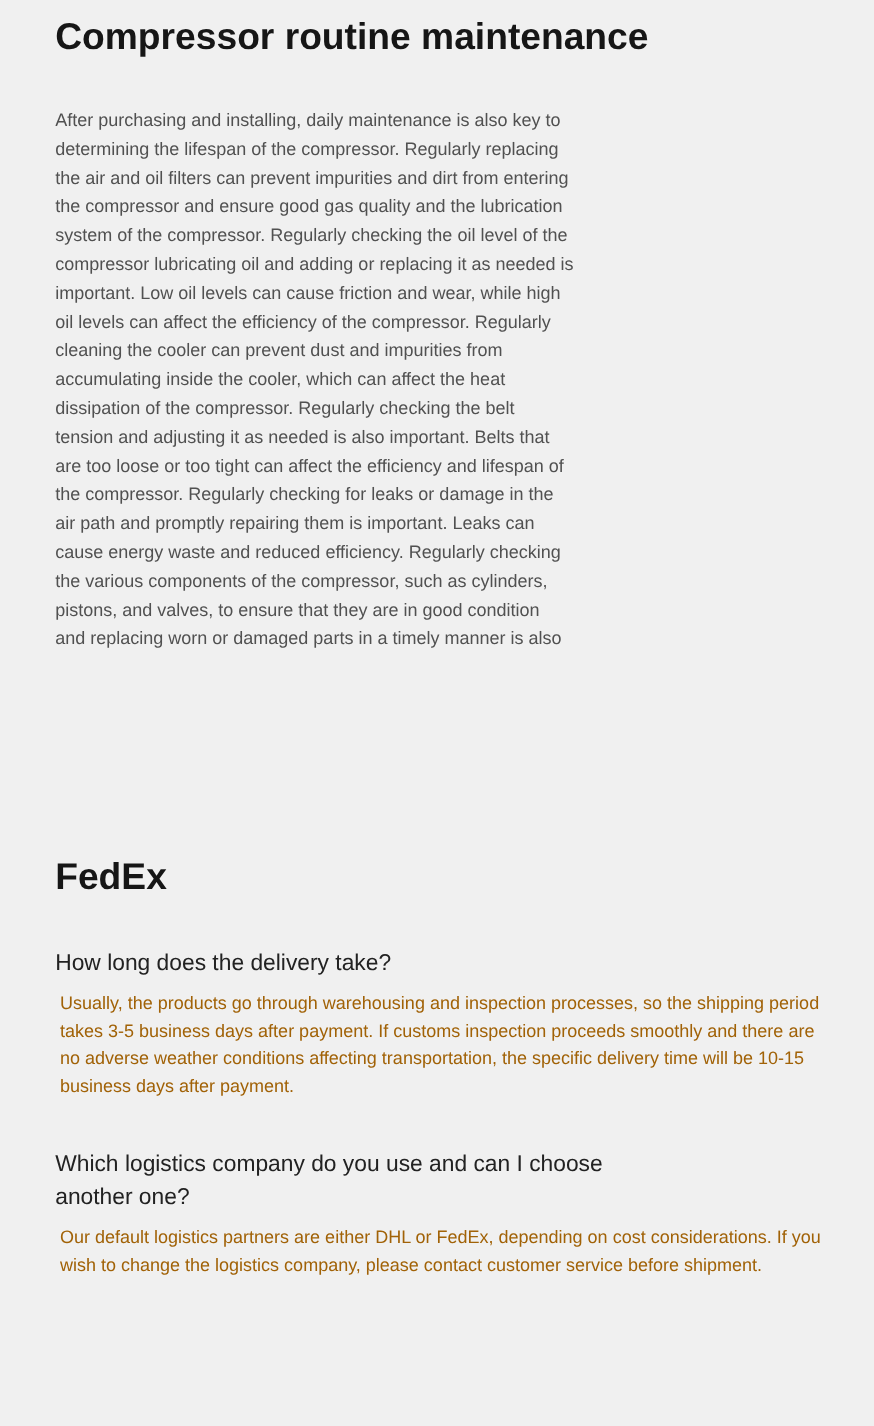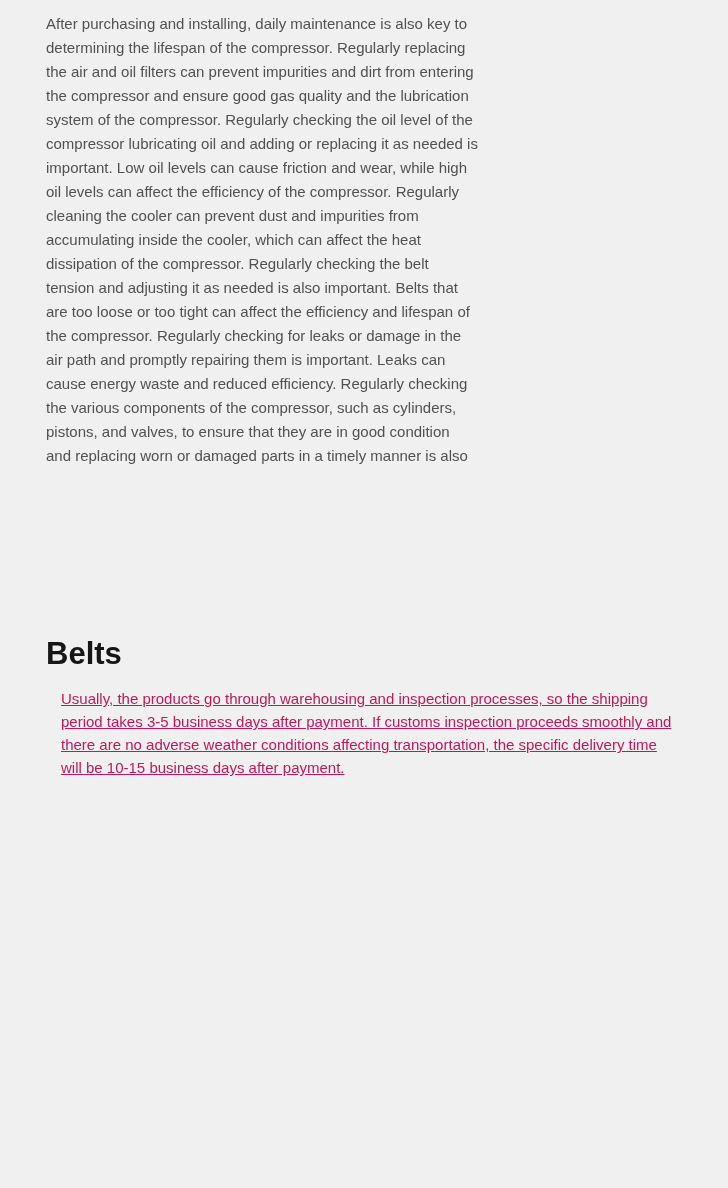--- a/index.html
+++ b/index.html
@@ -48,44 +48,47 @@
   }
   .faq-question {
     margin: 40px 0 9px 0;
     max-width: 508px;
     font-size: 19px;
     line-height: 27px;
     font-weight: 400;
     color: #222222;
   }
   .faq-answer {
-    margin: 15px;
+    margin: 4px;
     max-width: 650px;
     font-size: 15px;
     line-height: 23px;
-    color: #be185d;
-    text-decoration: underline;
+    color: #a16207;
   }
 </style>
 </head>
 <body>
 
 <div class="page">
 
   <section>
+    <h1 class="article-title">Compressor routine maintenance</h1>
     <p class="article-body">After purchasing and installing, daily maintenance is also key to determining the lifespan of the compressor. Regularly replacing the air and oil filters can prevent impurities and dirt from entering the compressor and ensure good gas quality and the lubrication system of the compressor. Regularly checking the oil level of the compressor lubricating oil and adding or replacing it as needed is important. Low oil levels can cause friction and wear, while high oil levels can affect the efficiency of the compressor. Regularly cleaning the cooler can prevent dust and impurities from accumulating inside the cooler, which can affect the heat dissipation of the compressor. Regularly checking the belt tension and adjusting it as needed is also important. Belts that are too loose or too tight can affect the efficiency and lifespan of the compressor. Regularly checking for leaks or damage in the air path and promptly repairing them is important. Leaks can cause energy waste and reduced efficiency. Regularly checking the various components of the compressor, such as cylinders, pistons, and valves, to ensure that they are in good condition and replacing worn or damaged parts in a timely manner is also important.</p>
   </section>
 
   <section>
-    <h2 class="faq-title">Belts</h2>
+    <h2 class="faq-title">FedEx</h2>
 
     <div class="faq-item">
+      <h3 class="faq-question">How long does the delivery take?</h3>
       <p class="faq-answer">Usually, the products go through warehousing and inspection processes, so the shipping period takes 3-5 business days after payment. If customs inspection proceeds smoothly and there are no adverse weather conditions affecting transportation, the specific delivery time will be 10-15 business days after payment.</p>
     </div>
 
     <div class="faq-item">
     </div>
 
     <div class="faq-item">
+      <h3 class="faq-question">Which logistics company do you use and can I choose another one?</h3>
+      <p class="faq-answer">Our default logistics partners are either DHL or FedEx, depending on cost considerations. If you wish to change the logistics company, please contact customer service before shipment.</p>
     </div>
   </section>
 
 </div>
 
 </body></html>

